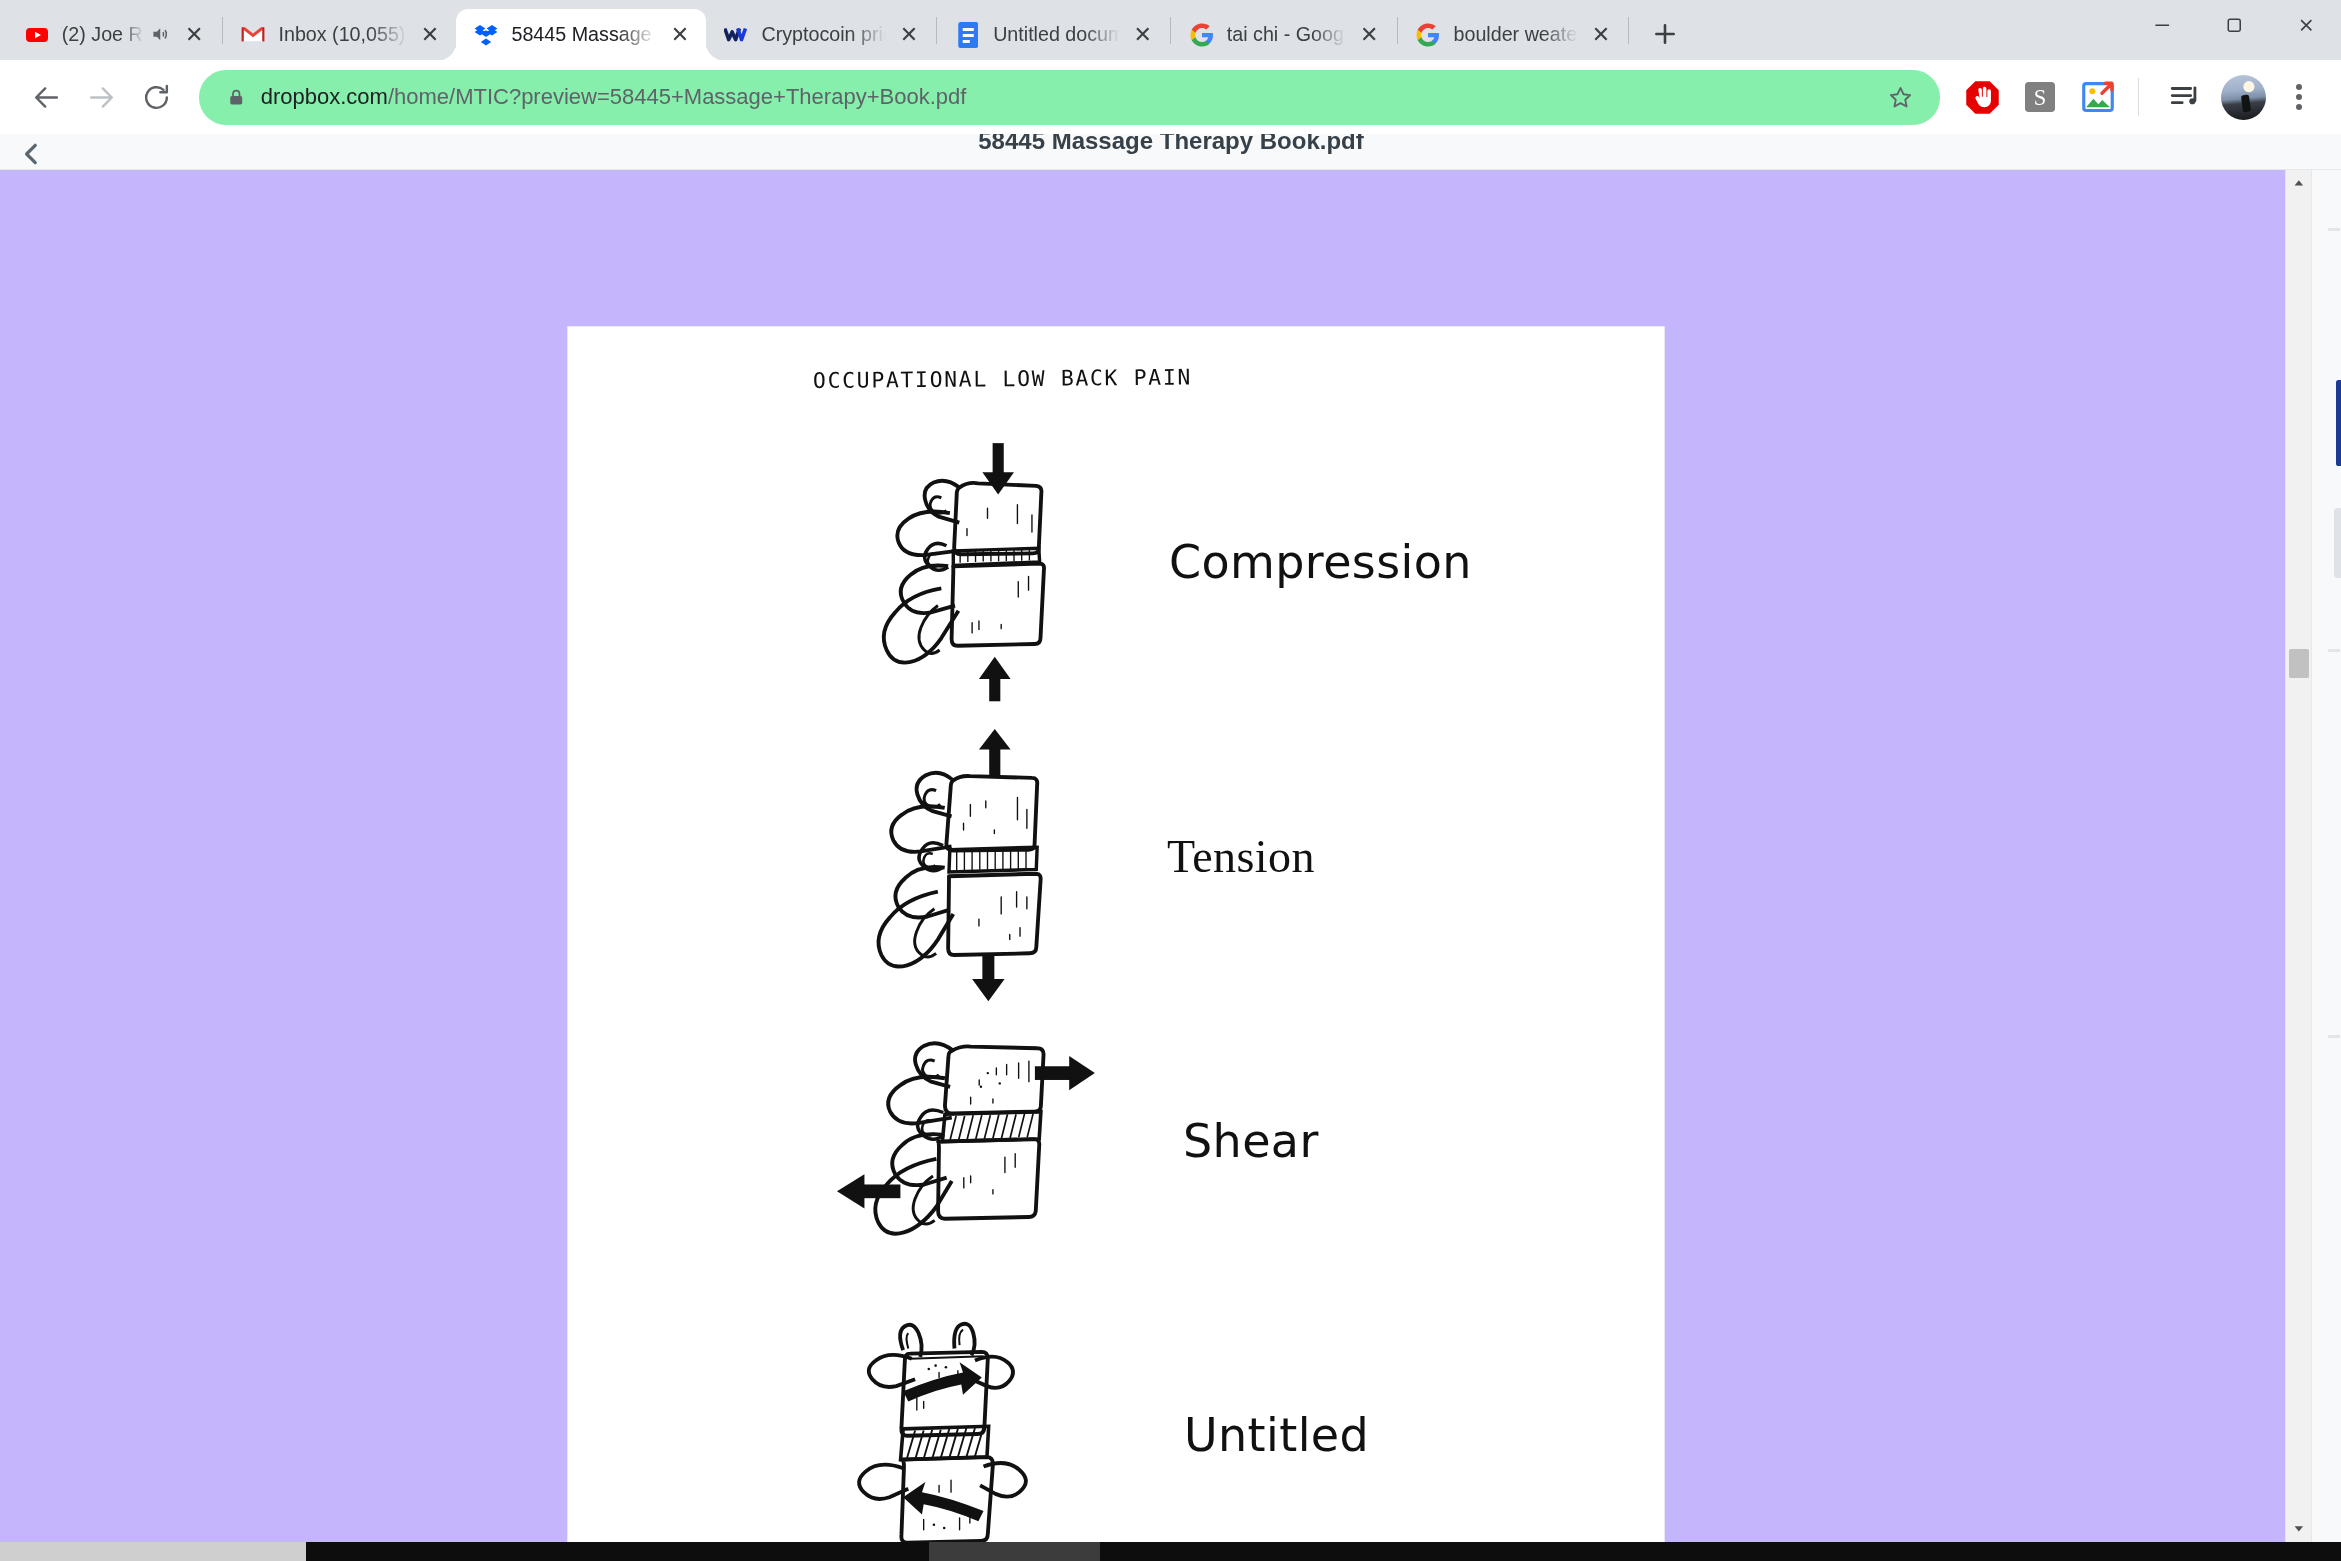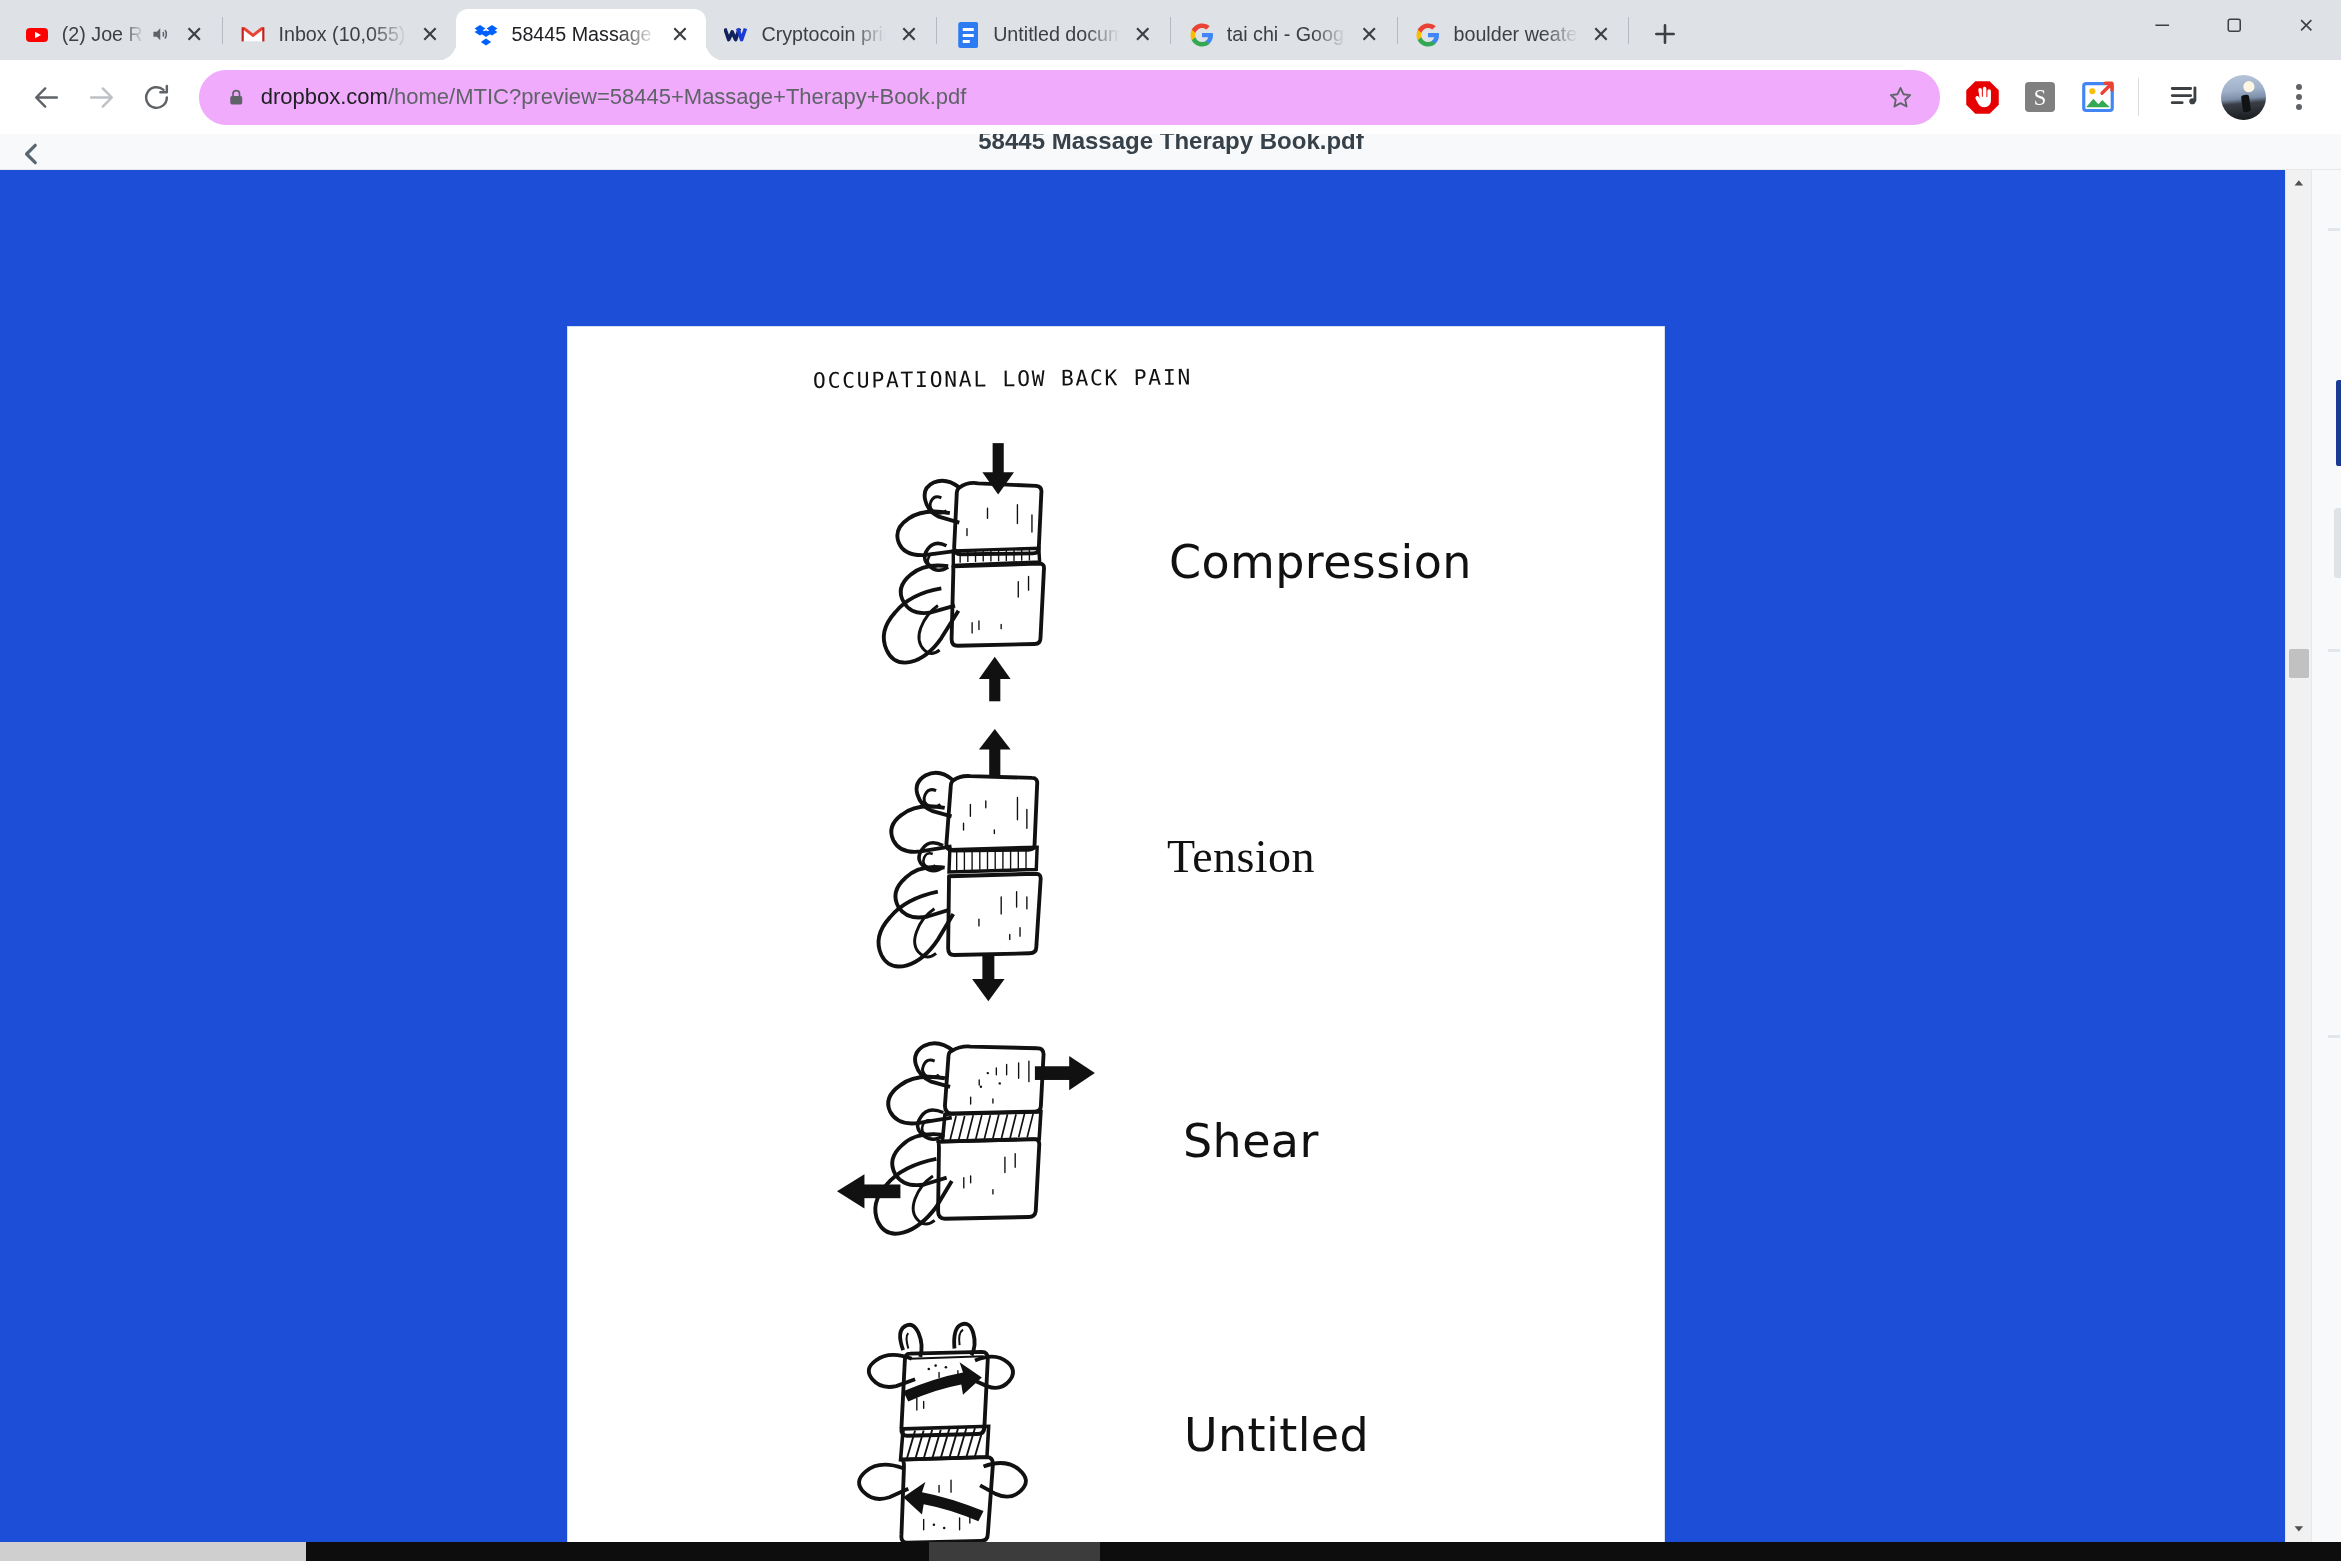--- a/index.html
+++ b/index.html
@@ -73,21 +73,21 @@
   .toolbar {
     height: 74px; flex: 0 0 74px;
     background: #ffffff;
     display:flex; align-items:center;
     padding: 0 19px;
   }
   .navbtn { width:55px; height:55px; border-radius:50%; display:flex; align-items:center; justify-content:center; color:#5f6368; flex:0 0 55px; }
   .navbtn.disabled { color:#bdc1c6; }
   .omnibox {
     flex: 1 1 auto; height: 55px; margin: 0 10.3px 0 15.4px;
-    background: #f0abfc; border-radius: 27px;
+    background: #86efac; border-radius: 27px;
     display:flex; align-items:center; padding: 0 10.3px 0 22px;
     min-width:0;
   }
   .lock { width:29px; flex:0 0 29px; display:flex; align-items:center; justify-content:center; color:#5f6368; }
   .url { font-size: 22px; color:#202124; white-space:nowrap; overflow:hidden; margin-left:10.3px; flex:1 1 auto; }
   .url .host { color:#202124; }
   .url .path { color:#5f6368; }
   .star { width:48px; height:48px; flex:0 0 48px; display:flex; align-items:center; justify-content:center; color:#5f6368; margin-right:5.1px;}
 
   .ext { width:53px; height:53px; flex:0 0 53px; display:flex; align-items:center; justify-content:center; margin-left: 5.1px; }
@@ -100,21 +100,21 @@
     position:relative; overflow:hidden;
   }
   .avatar::after{
     content:""; position:absolute; left:46%; top:46%; width:7.7px; height:17px;
     background:#101214; border-radius:2.6px; transform: rotate(-8deg);
   }
   .kebab { width:48px; height:48px; flex:0 0 48px; display:flex; flex-direction:column; align-items:center; justify-content:center; gap:4.3px; margin-left:8.6px;}
   .kebab i { width:6px; height:6px; background:#5f6368; border-radius:50%; display:block; }
 
   
-  .page { flex: 1 1 auto; background:#1d4ed8; position:relative; overflow:hidden; display:flex; }
+  .page { flex: 1 1 auto; background:#c4b5fd; position:relative; overflow:hidden; display:flex; }
   .viewer { flex:1 1 auto; position:relative; overflow:hidden; }
 
   .dbx-header {
     position:absolute; top:0; left:0; right:0; height: 36px;
     background:#f7f9fa; border-bottom:0.9px solid #e6e8eb;
     display:flex; align-items:center; justify-content:center;
     overflow:hidden;
   }
   .dbx-title {
     font-size: 24px; font-weight:700; color:#37414a;

